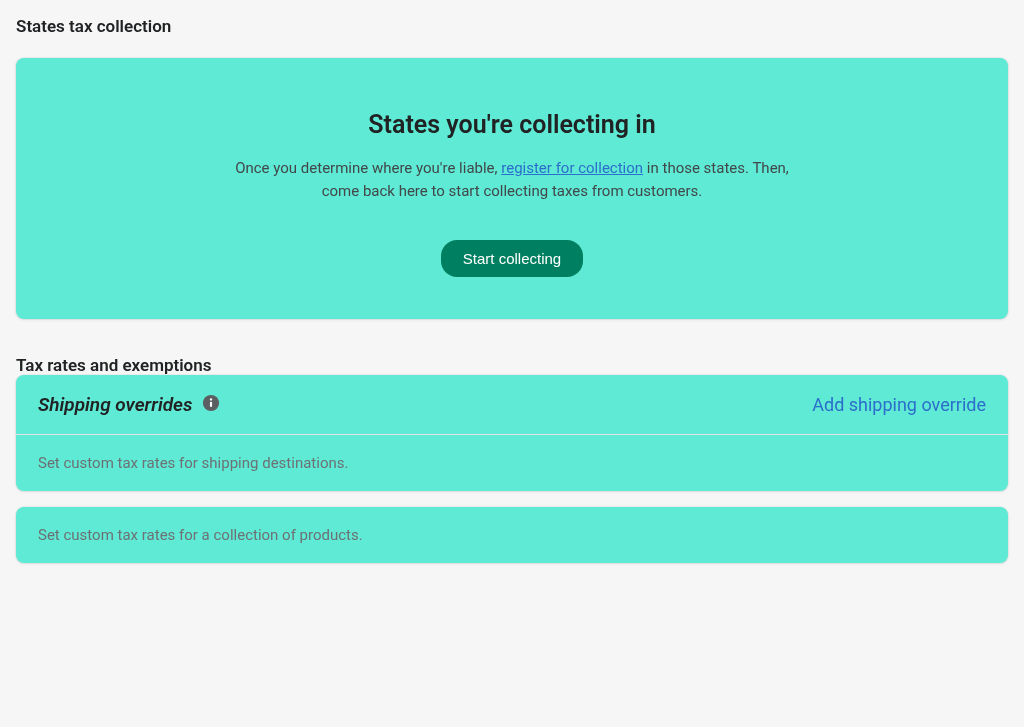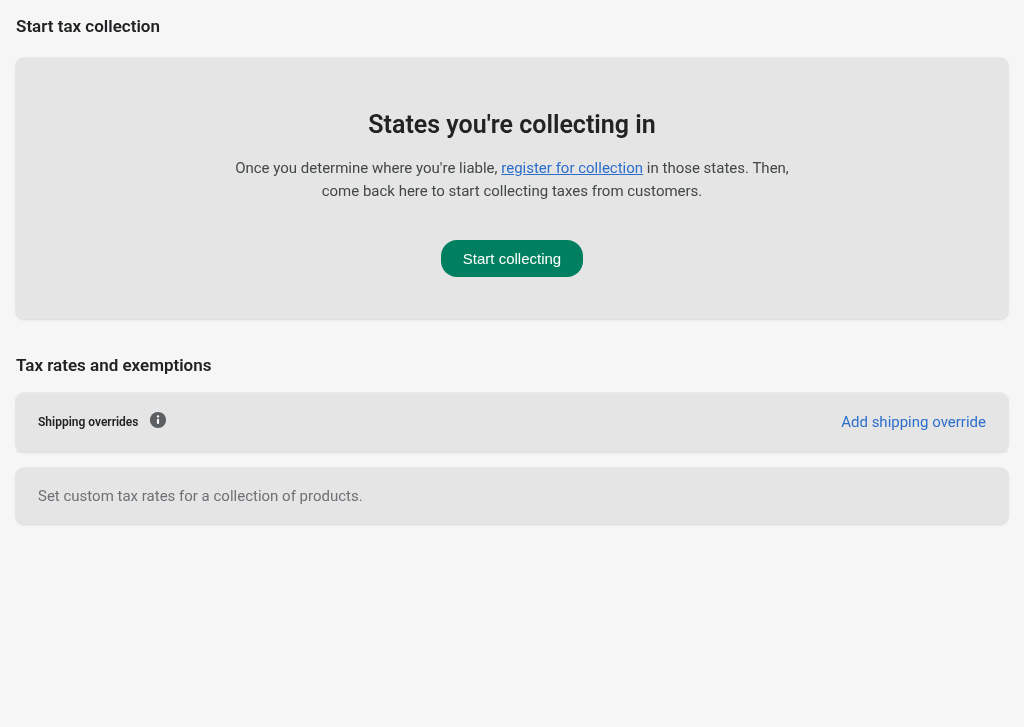--- a/index.html
+++ b/index.html
@@ -18,21 +18,21 @@
     }
 
     .section-title {
       font-size: 17px;
       font-weight: 600;
       margin-bottom: 22px;
       color: #202223;
     }
 
     .card {
-      background: #e5e5e5;
+      background: #5eead4;
       border-radius: 8px;
       box-shadow: 0 0 0 1px rgba(63,63,68,0.05), 0 1px 3px rgba(63,63,68,0.10);
       margin-bottom: 36px;
     }
 
     .hero-card {
       padding: 52px 60px 42px 60px;
       text-align: center;
     }
 
@@ -65,21 +65,20 @@
       font-weight: 500;
       padding: 10px 22px;
       border: none;
       border-radius: 16px;
       cursor: pointer;
     }
 
     .subsection-title {
       font-size: 17px;
       font-weight: 600;
-      margin-bottom: 18px;
       margin-top: 14px;
       color: #202223;
     }
 
     .override-card {
       margin-bottom: 16px;
     }
 
     .override-header {
       display: flex;
@@ -89,49 +88,50 @@
       border-bottom: 1px solid #e1e3e5;
     }
 
     .override-title-wrap {
       display: flex;
       align-items: center;
       gap: 10px;
     }
 
     .override-title {
-      font-size: 12px;
+      font-size: 19px;
       font-weight: 600;
       color: #202223;
+      font-style: italic;
     }
 
     .info-icon {
       width: 18px;
       height: 18px;
       fill: #5c5f62;
       cursor: pointer;
     }
 
     .override-action {
       color: #2c6ecb;
-      font-size: 15px;
+      font-size: 18px;
       cursor: pointer;
       text-decoration: none;
     }
 
     .override-body {
       padding: 19px 22px;
       color: #6d7175;
       font-size: 15px;
     }
   </style>
 </head>
 <body>
 
-<h2 class="section-title">Start tax collection</h2>
+<h2 class="section-title">States tax collection</h2>
 
 <div class="card hero-card">
   <h1 class="hero-title">States you're collecting in</h1>
   <p class="hero-description">
     <span>Once you determine where you're liable, </span><a class="link">register for collection</a><span> in those states. Then, come back here to start collecting taxes from customers.</span>
   </p>
   <button class="primary-button">Start collecting</button>
 </div>
 
 <h2 class="subsection-title">Tax rates and exemptions</h2>
@@ -143,17 +143,18 @@
       <span>
         <svg class="info-icon" viewBox="0 0 20 20">
           <circle cx="10" cy="10" r="9" fill="#5c5f62"></circle>
           <circle cx="10" cy="6" r="1.3" fill="#ffffff"></circle>
           <rect x="8.8" y="8.5" width="2.4" height="6" rx="1.2" fill="#ffffff"></rect>
         </svg>
       </span>
     </div>
     <a class="override-action">Add shipping override</a>
   </div>
+  <div class="override-body">Set custom tax rates for shipping destinations.</div>
 </div>
 
 <div class="card override-card">
   <div class="override-body">Set custom tax rates for a collection of products.</div>
 </div>
 
 </body></html>

